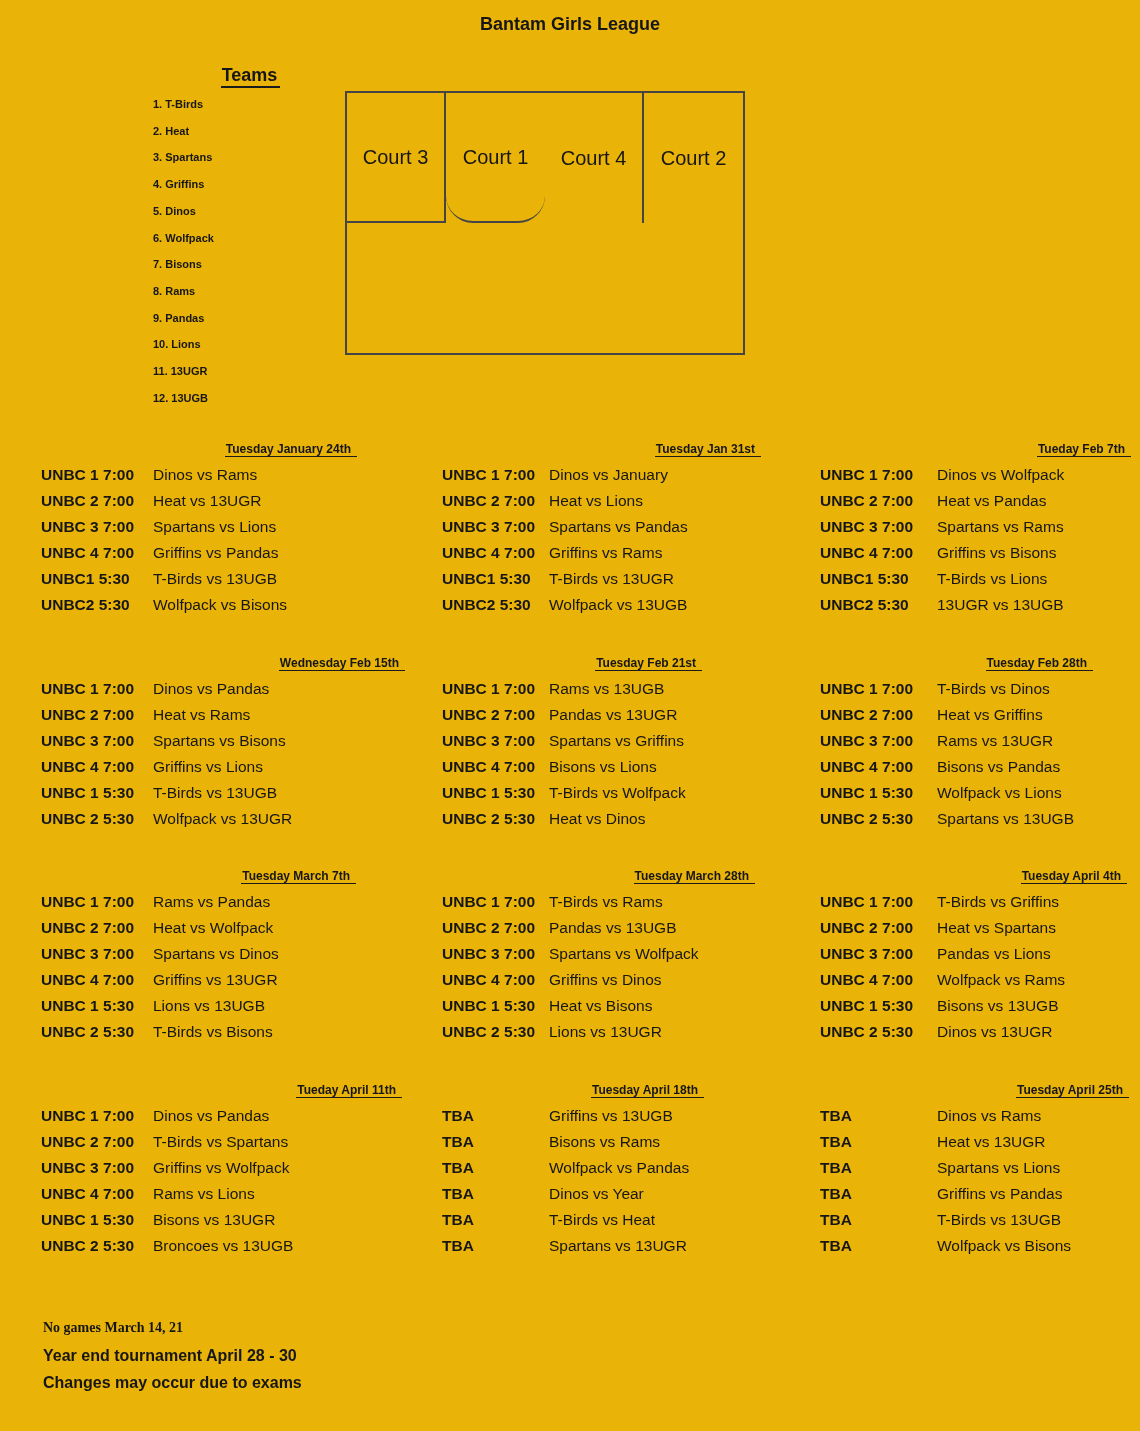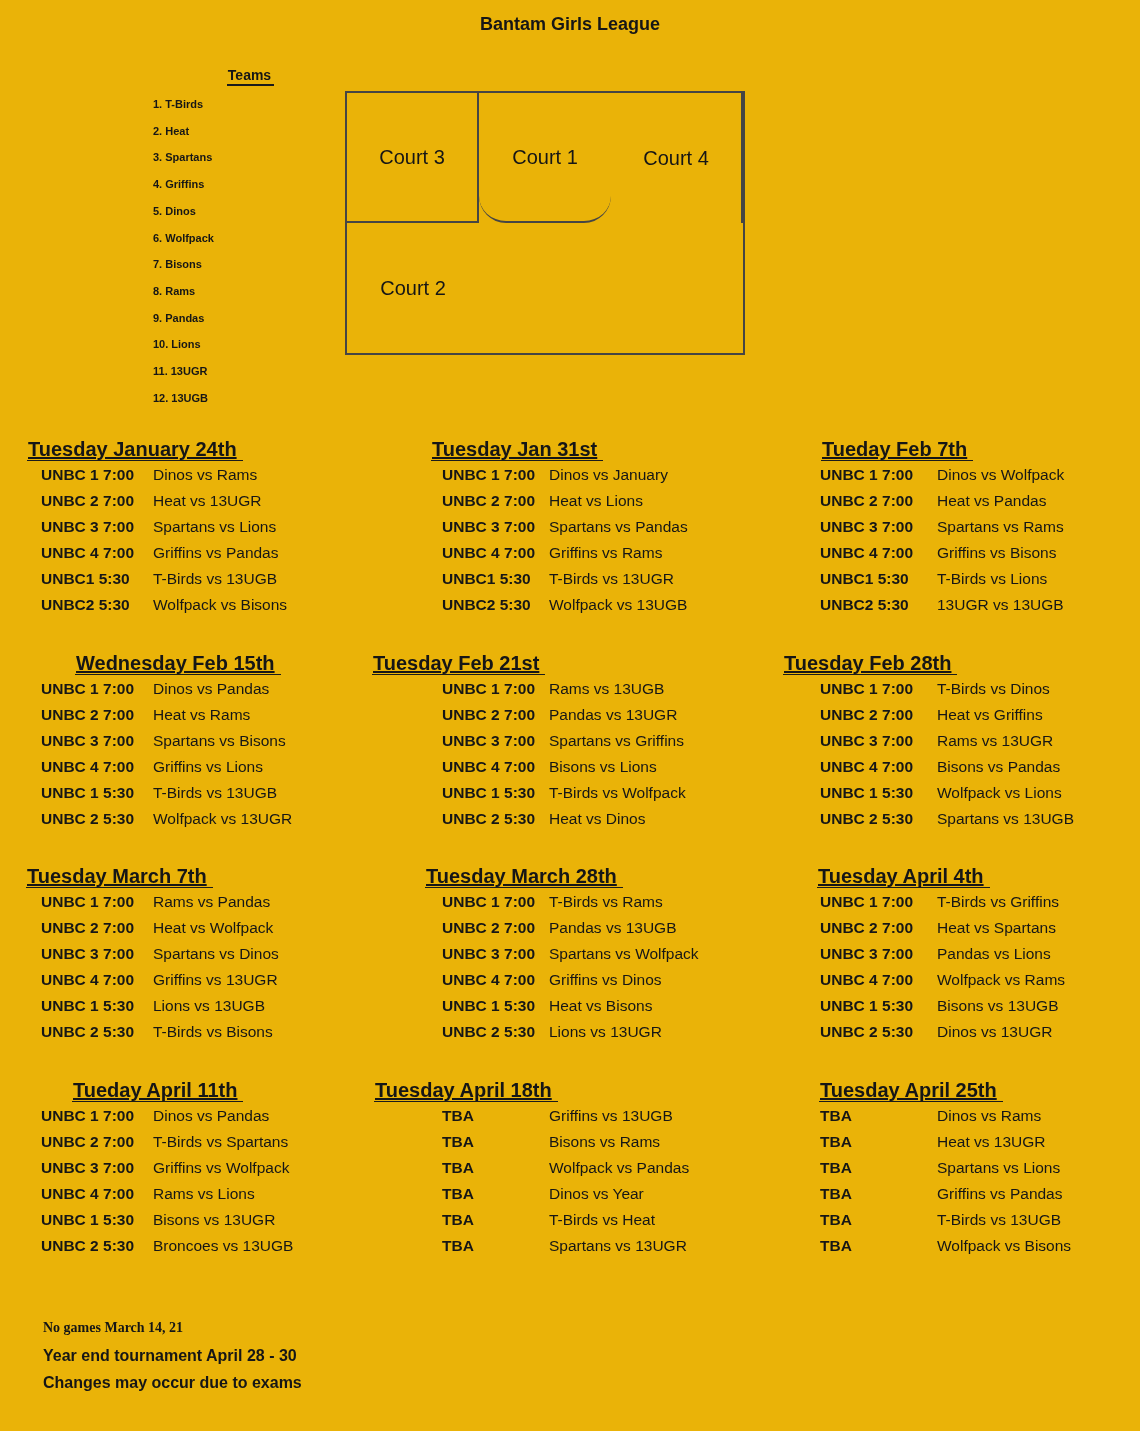--- a/index.html
+++ b/index.html
@@ -6,42 +6,42 @@
   .page {
     position:relative; width:1140px; height:1431px; background:#eab308;
     font-family:"Liberation Sans", sans-serif; color:#161616; overflow:hidden;
   }
   .title {
     position:absolute; top:14px; left:0; width:100%;
     text-align:center; font-size:18px; font-weight:bold;
   }
   
   .teams { position:absolute; left:153px; top:64px; width:195px; }
-  .teams-hdr { text-align:center; font-size:14px; font-weight:bold; line-height:22px; }
+  .teams-hdr { text-align:center; font-size:18px; font-weight:bold; line-height:22px; }
   .teams-hdr .u { border-bottom:2px solid #1b1b1b; padding:0 3px 1px 1px; }
   .teams-list { margin-top:5px; font-size:11px; font-weight:bold; line-height:26.7px; }
   
   .court-table {
     position:absolute; left:345px; top:91px; width:400px; height:264px;
-    display:grid; grid-template-columns:1fr 1fr 1fr; grid-template-rows:1fr 1fr;
+    display:grid; grid-template-columns:1fr 1fr 1fr 1fr; grid-template-rows:1fr 1fr;
     border:2px solid #454545; box-sizing:border-box;
   }
   .court-cell {
     display:flex; align-items:center; justify-content:center;
     font-size:20px; border-right:2px solid #454545; border-bottom:2px solid #454545;
   }
   .court-cell:nth-child(2n) { border-right:none;border-radius:27px; }
   .court-cell:nth-child(n+3) { border-bottom:none; }
   
   .block { position:absolute; line-height:26px; }
   .col1 { left:41px;  width:330px; }
   .col2 { left:442px; width:330px; }
   .col3 { left:820px; width:310px; }
   .r1 { top:436px; } .r2 { top:650px; } .r3 { top:863px; } .r4 { top:1077px; }
-  .hdr { text-align:left; font-size:20px; font-weight:bold; height:26px; white-space:nowrap;text-decoration:underline; }
+  .hdr { text-align:right; font-size:12px; font-weight:bold; height:26px; white-space:nowrap; }
   .hdr .u { border-bottom:1.8px solid #1b1b1b; padding:0 6px 0 1px; }
   .b0  .hdr { transform:translateX(-14px); }
   .b1  .hdr { transform:translateX(-11px); }
   .b2  .hdr { transform:translateX(1px); }
   .b3  .hdr { transform:translateX(34px); }
   .b4  .hdr { transform:translateX(-70px); }
   .b5  .hdr { transform:translateX(-37px); }
   .b6  .hdr { transform:translateX(-15px); }
   .b7  .hdr { transform:translateX(-17px); }
   .b8  .hdr { transform:translateX(-3px); }

